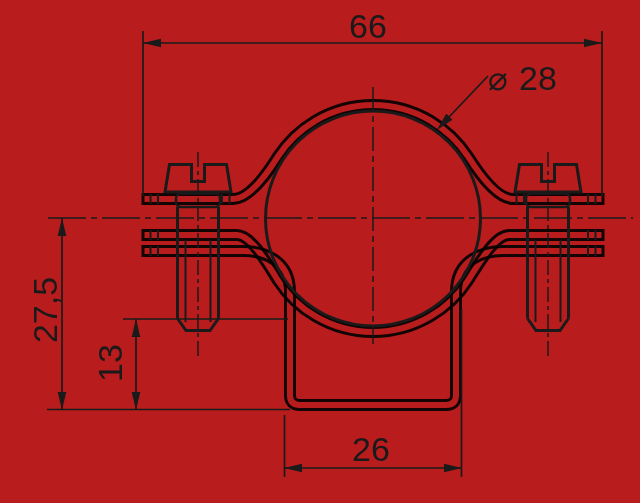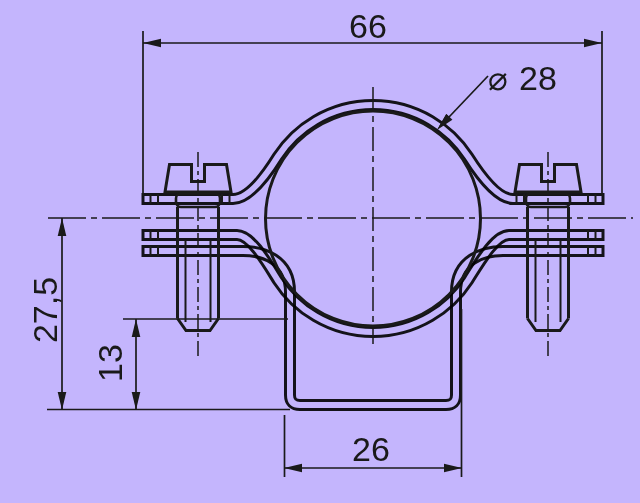--- a/index.html
+++ b/index.html
@@ -1,20 +1,20 @@
 <!DOCTYPE html>
 <html><head>
 <meta charset="utf-8">
 <style>
   html, body { margin: 0; padding: 0; background: #ffffff; }
   #stage {
     position: relative;
     width: 640px;
     height: 503px;
-    background: #c4b5fd;
+    background: #b91c1c;
     overflow: hidden;
     font-family: "Liberation Sans", sans-serif;
   }
   svg { display: block; }
   .contour { stroke: #1a1a1a; fill: none; }
   .sheet-black { stroke: #1a1a1a; stroke-width: 12; fill: none; }
   .sheet-white { stroke: #ffffff; stroke-width: 6; fill: none; }
   .edge { stroke: #1a1a1a; stroke-width: 3; fill: none; }
   .tick { stroke: #1a1a1a; stroke-width: 2; fill: none; }
   .thin { stroke: #1a1a1a; stroke-width: 1.7; fill: none; }

